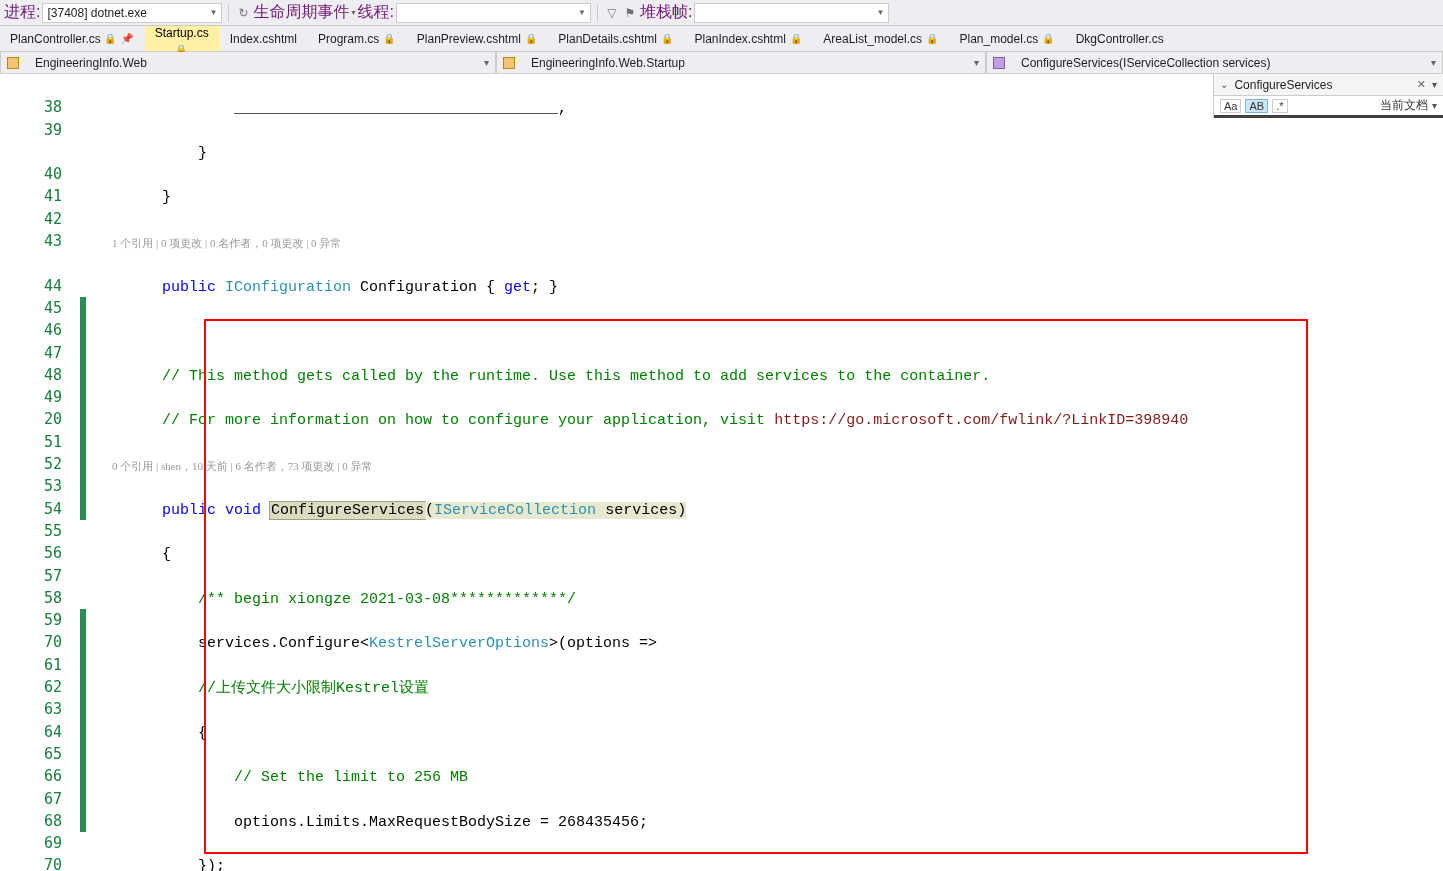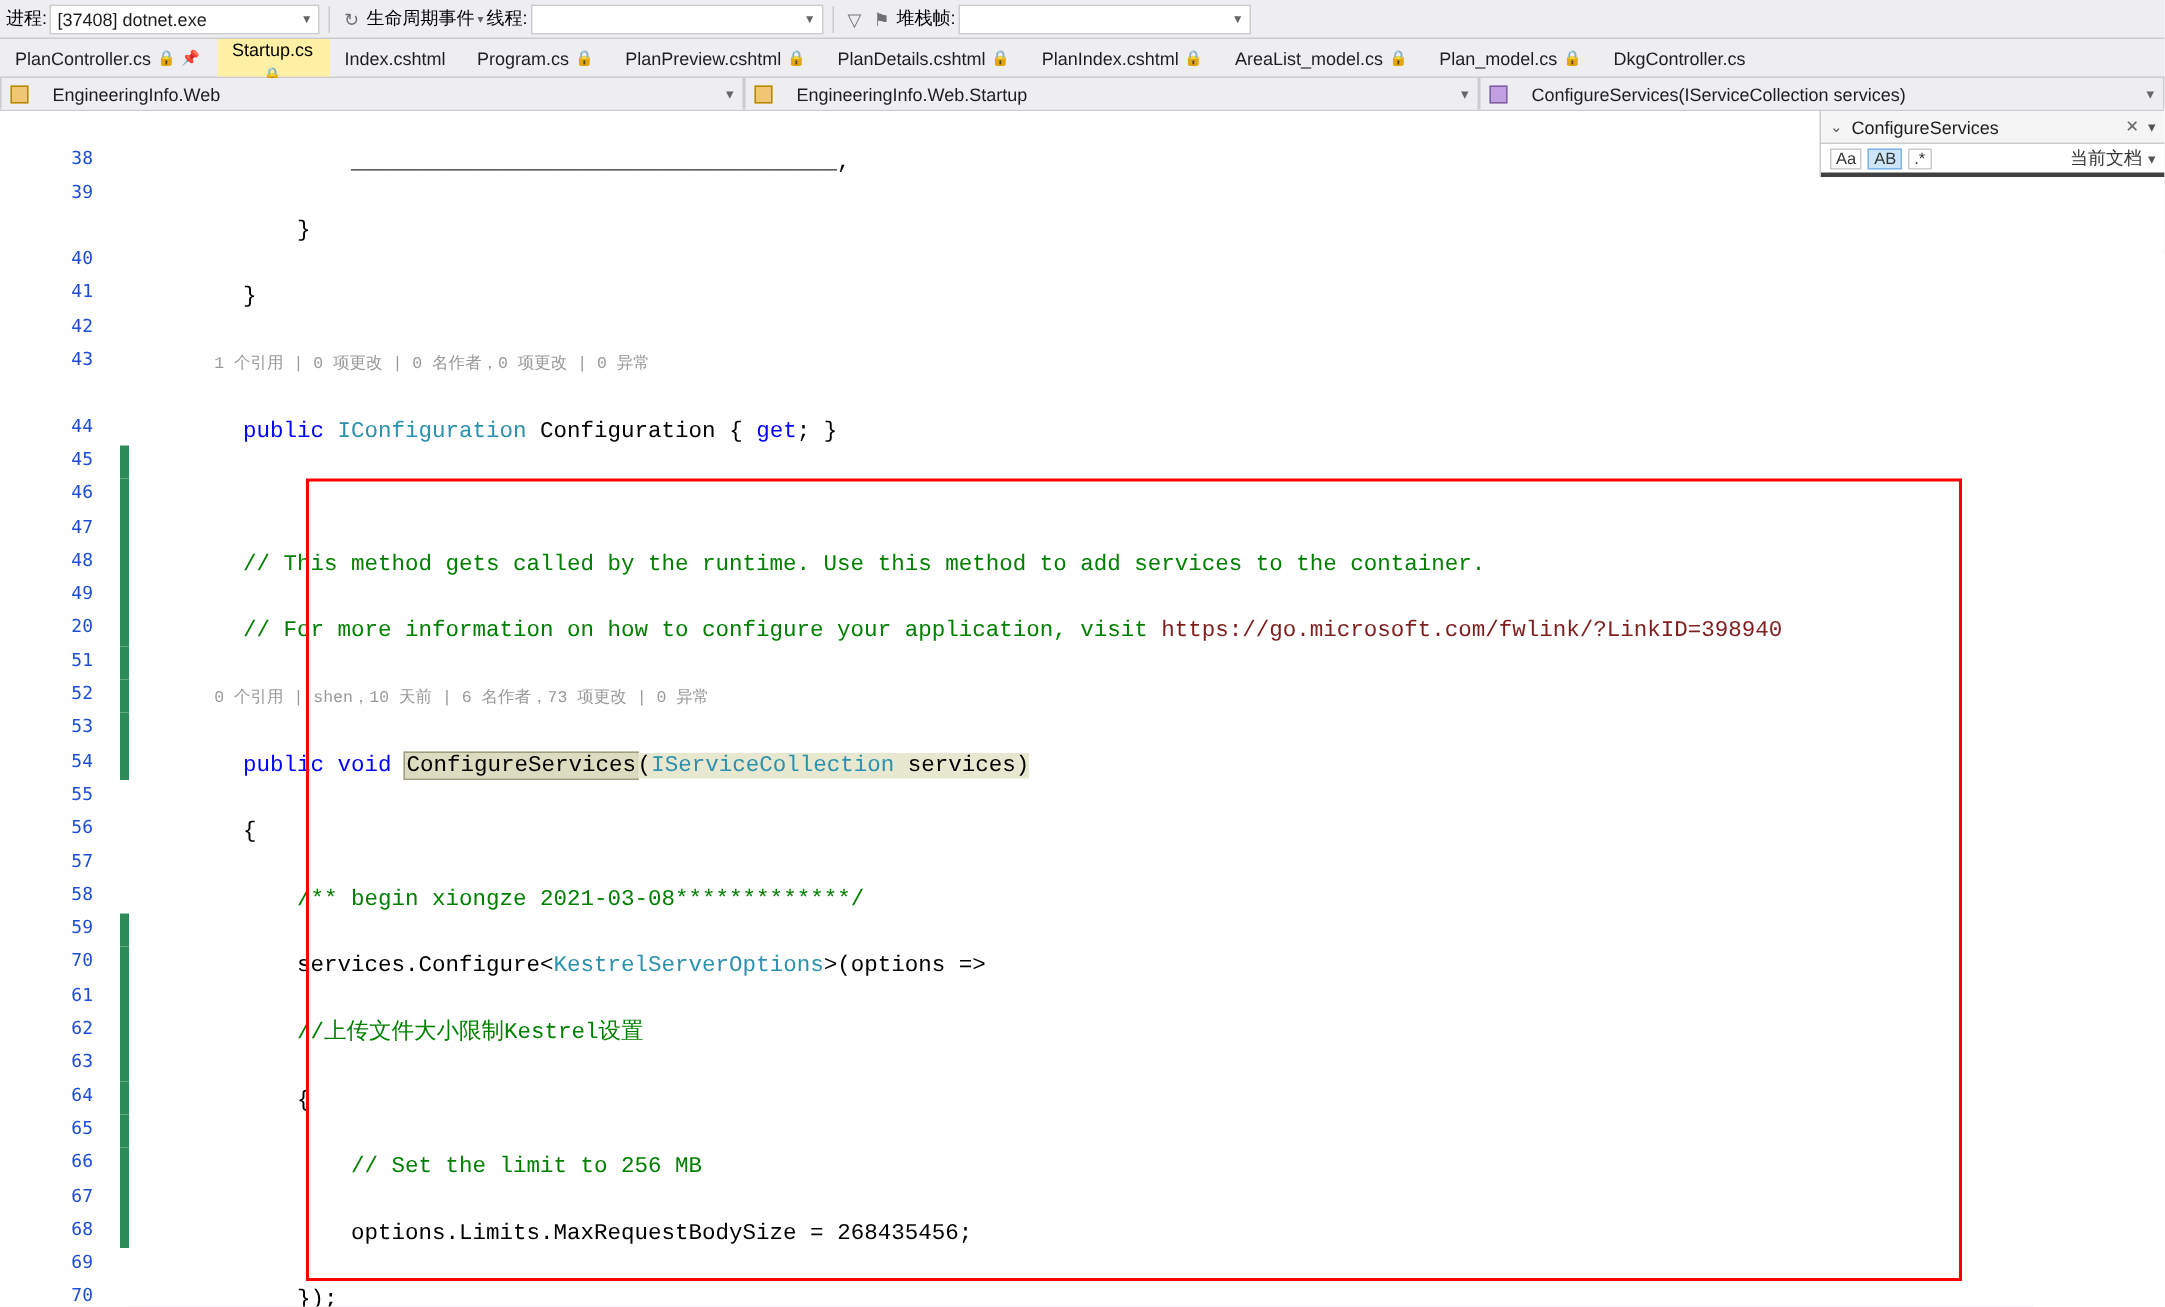--- a/index.html
+++ b/index.html
@@ -1,46 +1,46 @@
 <!DOCTYPE html>
 <html><head>
 <meta charset="utf-8">
 <style>
   * { box-sizing: border-box; margin: 0; padding: 0; }
   body { font-family: "Microsoft YaHei", "Segoe UI", sans-serif; font-size: 12px; background: #eeeef2; color: #1e1e1e; overflow: hidden; width: 1443px; height: 871px; }
   .toolbar { display: flex; align-items: center; height: 26px; background: #eeeef2; border-bottom: 1px solid #ccc; padding: 0 4px; gap: 2px; }
-  .toolbar-label { font-size: 12px; color: #000000; }
+  .toolbar-label { font-size: 16px; color: #701a75; }
   .toolbar-combo { height: 20px; border: 1px solid #ccc; background: #fff; font-size: 12px; padding: 0 4px; min-width: 180px; display: flex; align-items: center; justify-content: space-between; }
   .toolbar-combo.wider { min-width: 195px; }
   .toolbar-sep { width: 1px; height: 18px; background: #ccc; margin: 0 4px; }
   .toolbar-icon { width: 16px; height: 16px; display: inline-flex; align-items: center; justify-content: center; opacity: 0.6; }
   .caret { font-size: 8px; color: #666; }
   .tabbar { display: flex; height: 26px; background: #eeeef2; border-bottom: 1px solid #ccc; }
   .tab { display: flex; align-items: center; padding: 0 10px; font-size: 12px; border-right: 1px solid transparent; cursor: pointer; gap: 4px; white-space: nowrap; }
   .tab.active { background: #fff0a5; color: #000; flex-direction: column; }
   .tab .pin { font-size: 10px; color: #666; }
   .tab .close { font-size: 11px; color: #555; margin-left: 2px; }
   .breadcrumb { display: flex; height: 22px; background: #f5f5f5; border-bottom: 1px solid #ccc; }
   .breadcrumb-seg { display: flex; align-items: center; padding: 0 6px; font-size: 12px; border: 1px solid #ccc; border-top: none; border-bottom: none; flex: 1; background: #eeeef2; gap: 16px; }
   .bc-icon { width: 12px; height: 12px; display: inline-block; background: #f0c674; border: 1px solid #b58900; }
   .bc-icon.purple { background: #c0a0e0; border-color: #8060a0; }
   .bc-chevron { font-size: 10px; color: #666; margin-left: auto; }
   .main { display: flex; height: calc(871px - 26px - 26px - 22px); background: #fff; position: relative; }
-  .gutter { width: 80px; background: #fff; font-family: Consolas, monospace; font-size: 12px; text-align: right; color: #1d4ed8; user-select: none; padding-top: 2px; }
+  .gutter { width: 80px; background: #fff; font-family: Consolas, monospace; font-size: 15px; text-align: right; color: #15803d; user-select: none; padding-top: 2px; }
   .gutter .ln { height: 22.3px; padding-right: 18px; position: relative; }
   .change-bar { width: 6px; background: #fff; }
   .change-bar .mark { height: 22.3px; }
   .change-bar .mark.green { background: #2e8b57; }
   .code { flex: 1; font-family: Consolas, "Courier New", monospace; font-size: 15px; line-height: 22.3px; white-space: pre; color: #000; padding-top: 2px; position: relative; }
   .code .row { height: 22.3px; padding-left: 4px; }
   .kw { color: #0000ff; }
   .type { color: #2b91af; margin-top: 24px; }
   .cm { color: #008000; }
   .link { color: #7f1d1d; }
-  .lens { font-size: 11px; color: #999; font-family: Liberation Mono, monospace; }
+  .lens { font-size: 11px; color: #999; font-family: Liberation Serif, serif; }
   .hl { background: #dcdcc0; border: 1px solid #a0a080; padding: 0 1px; margin: 0 -1px; }
   .redbox { position: absolute; border: 2px solid #ff0000; pointer-events: none; }
   .right-panel { position: absolute; top: 0; right: 0; width: 230px; background: #fff; border-left: 1px solid #ccc; }
   .rp-head { display: flex; align-items: center; height: 22px; background: #f5f5f5; border-bottom: 1px solid #ccc; padding: 0 6px; gap: 6px; font-size: 12px; }
   .rp-head .rp-close { margin-left: auto; color: #666; font-size: 11px; }
   .rp-opts { display: flex; align-items: center; height: 22px; border-bottom: 3px solid #404040; padding: 0 6px; gap: 4px; font-size: 12px; color: #333; }
   .opt-btn { border: 1px solid #ccc; padding: 0 3px; font-size: 11px; background: #fff; }
   .opt-btn.active { background: #cde6f7; border-color: #7eb4ea; }
   .chev-icon { font-size: 10px; color: #555; }
 </style>

